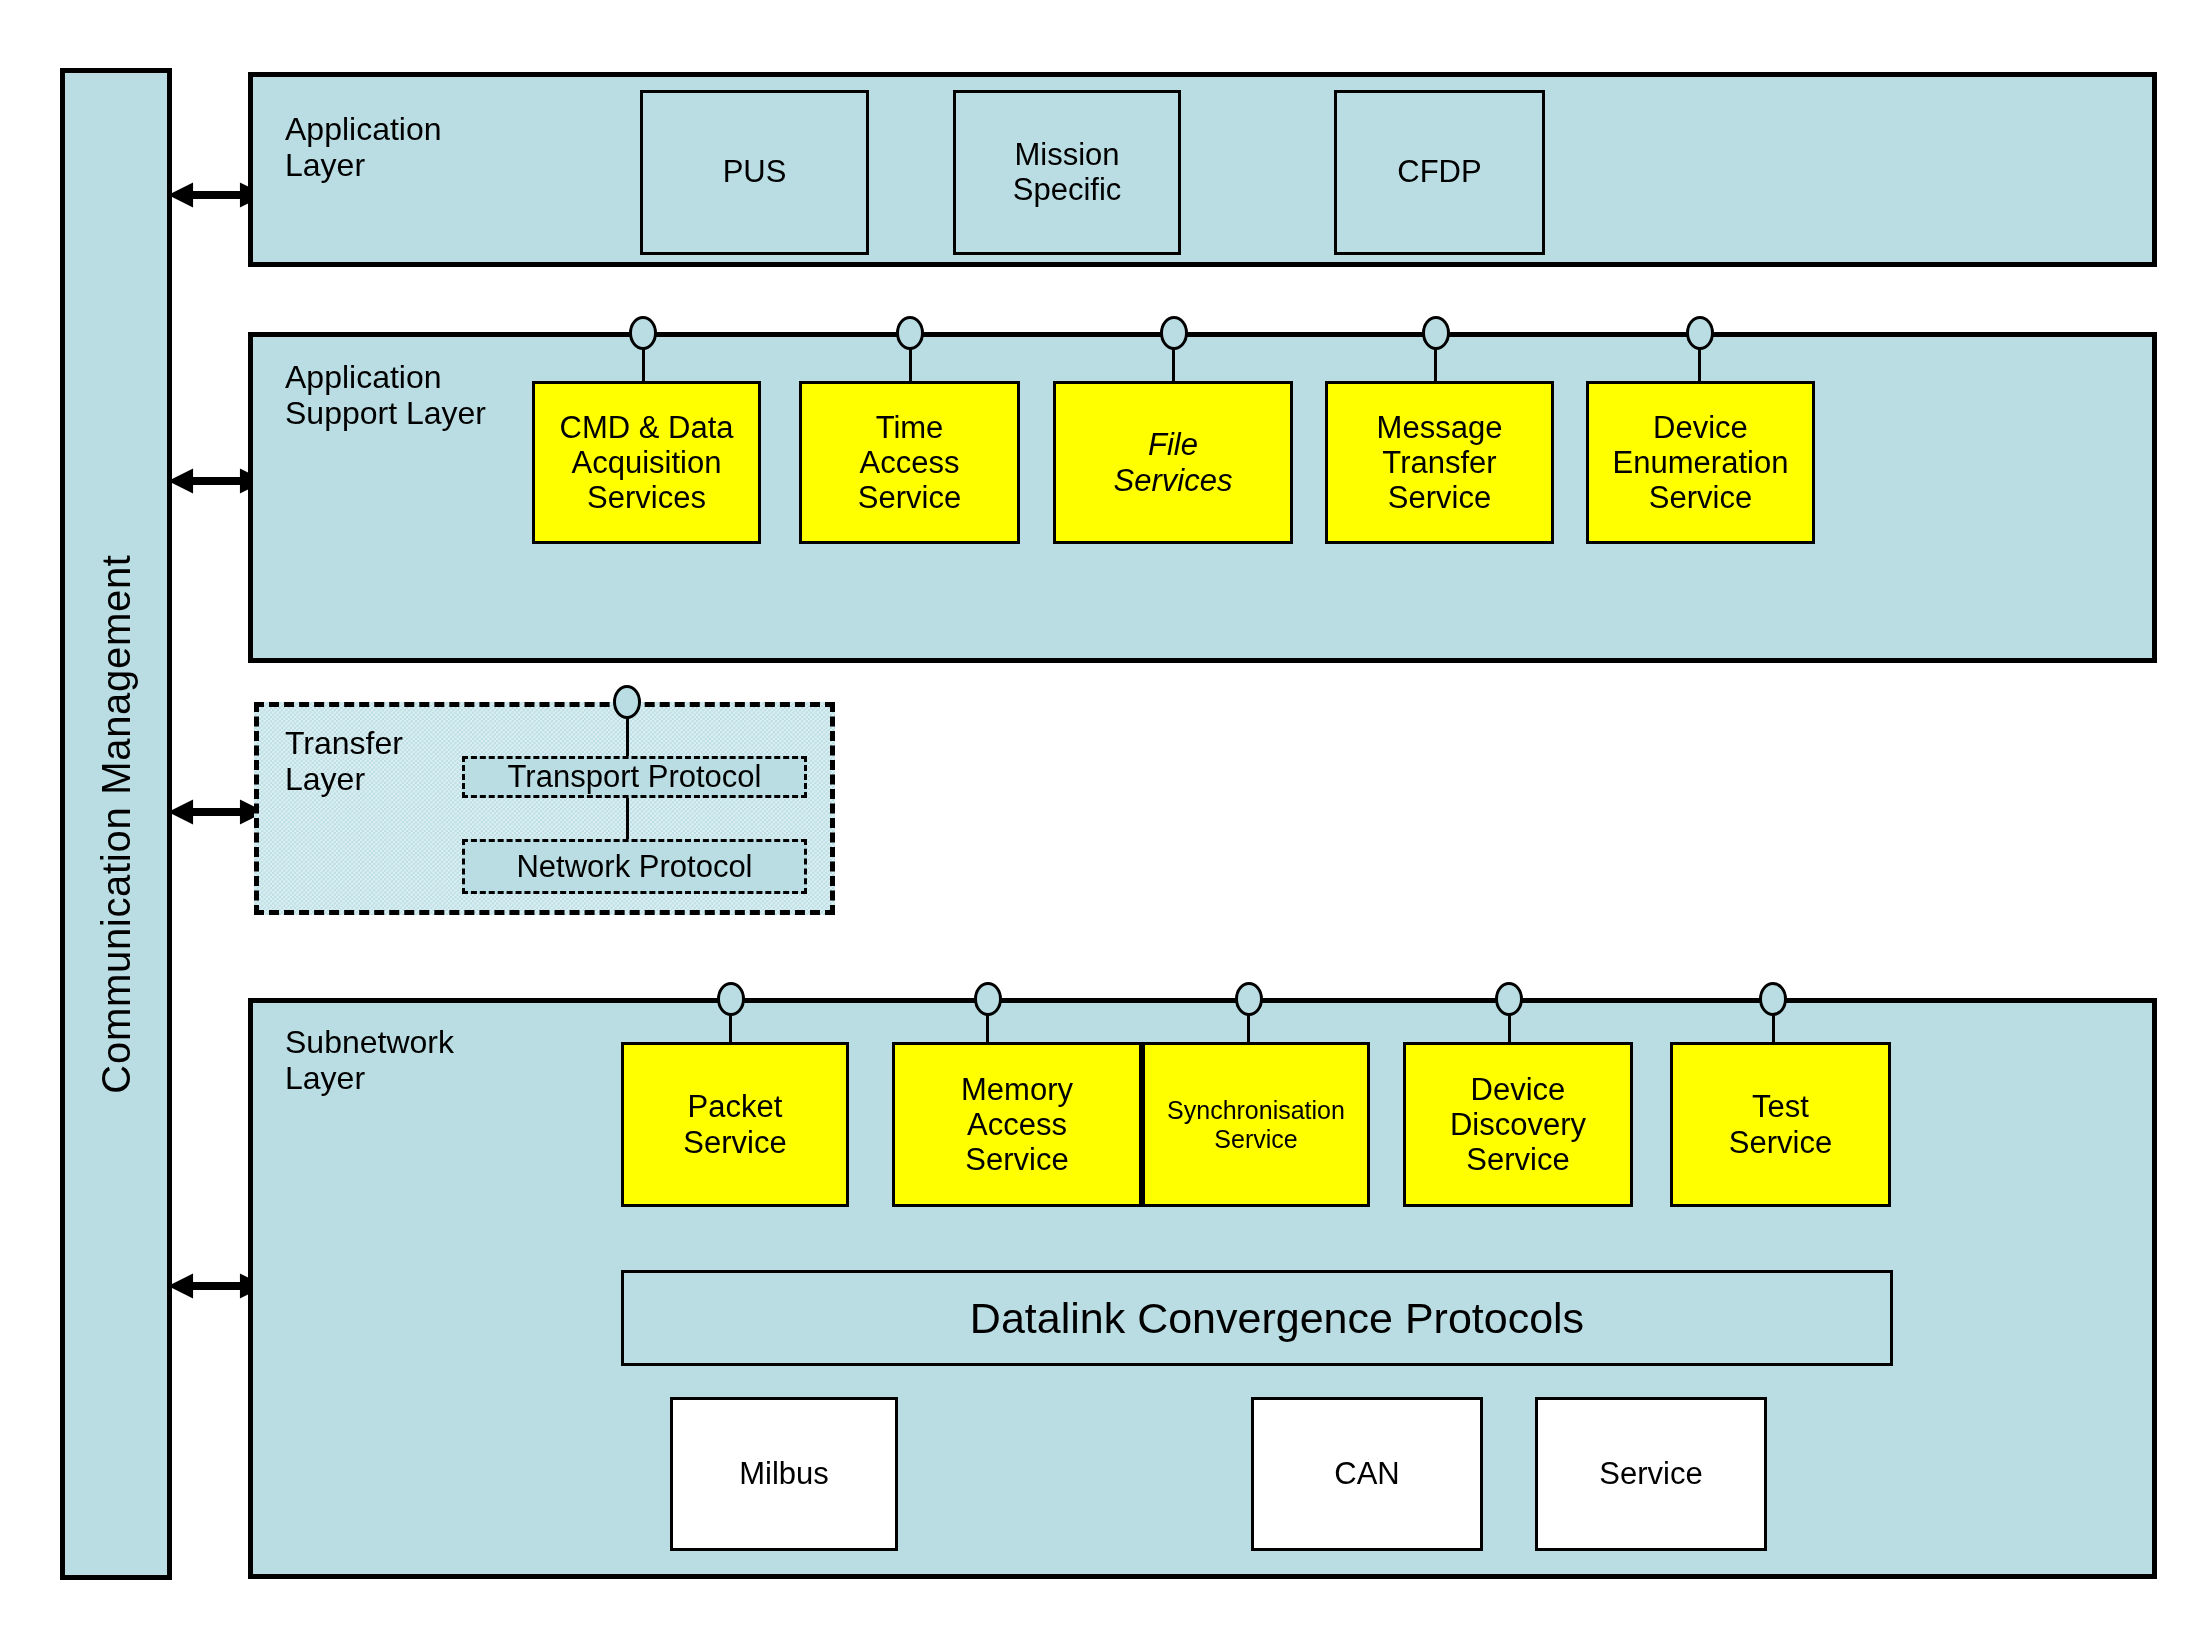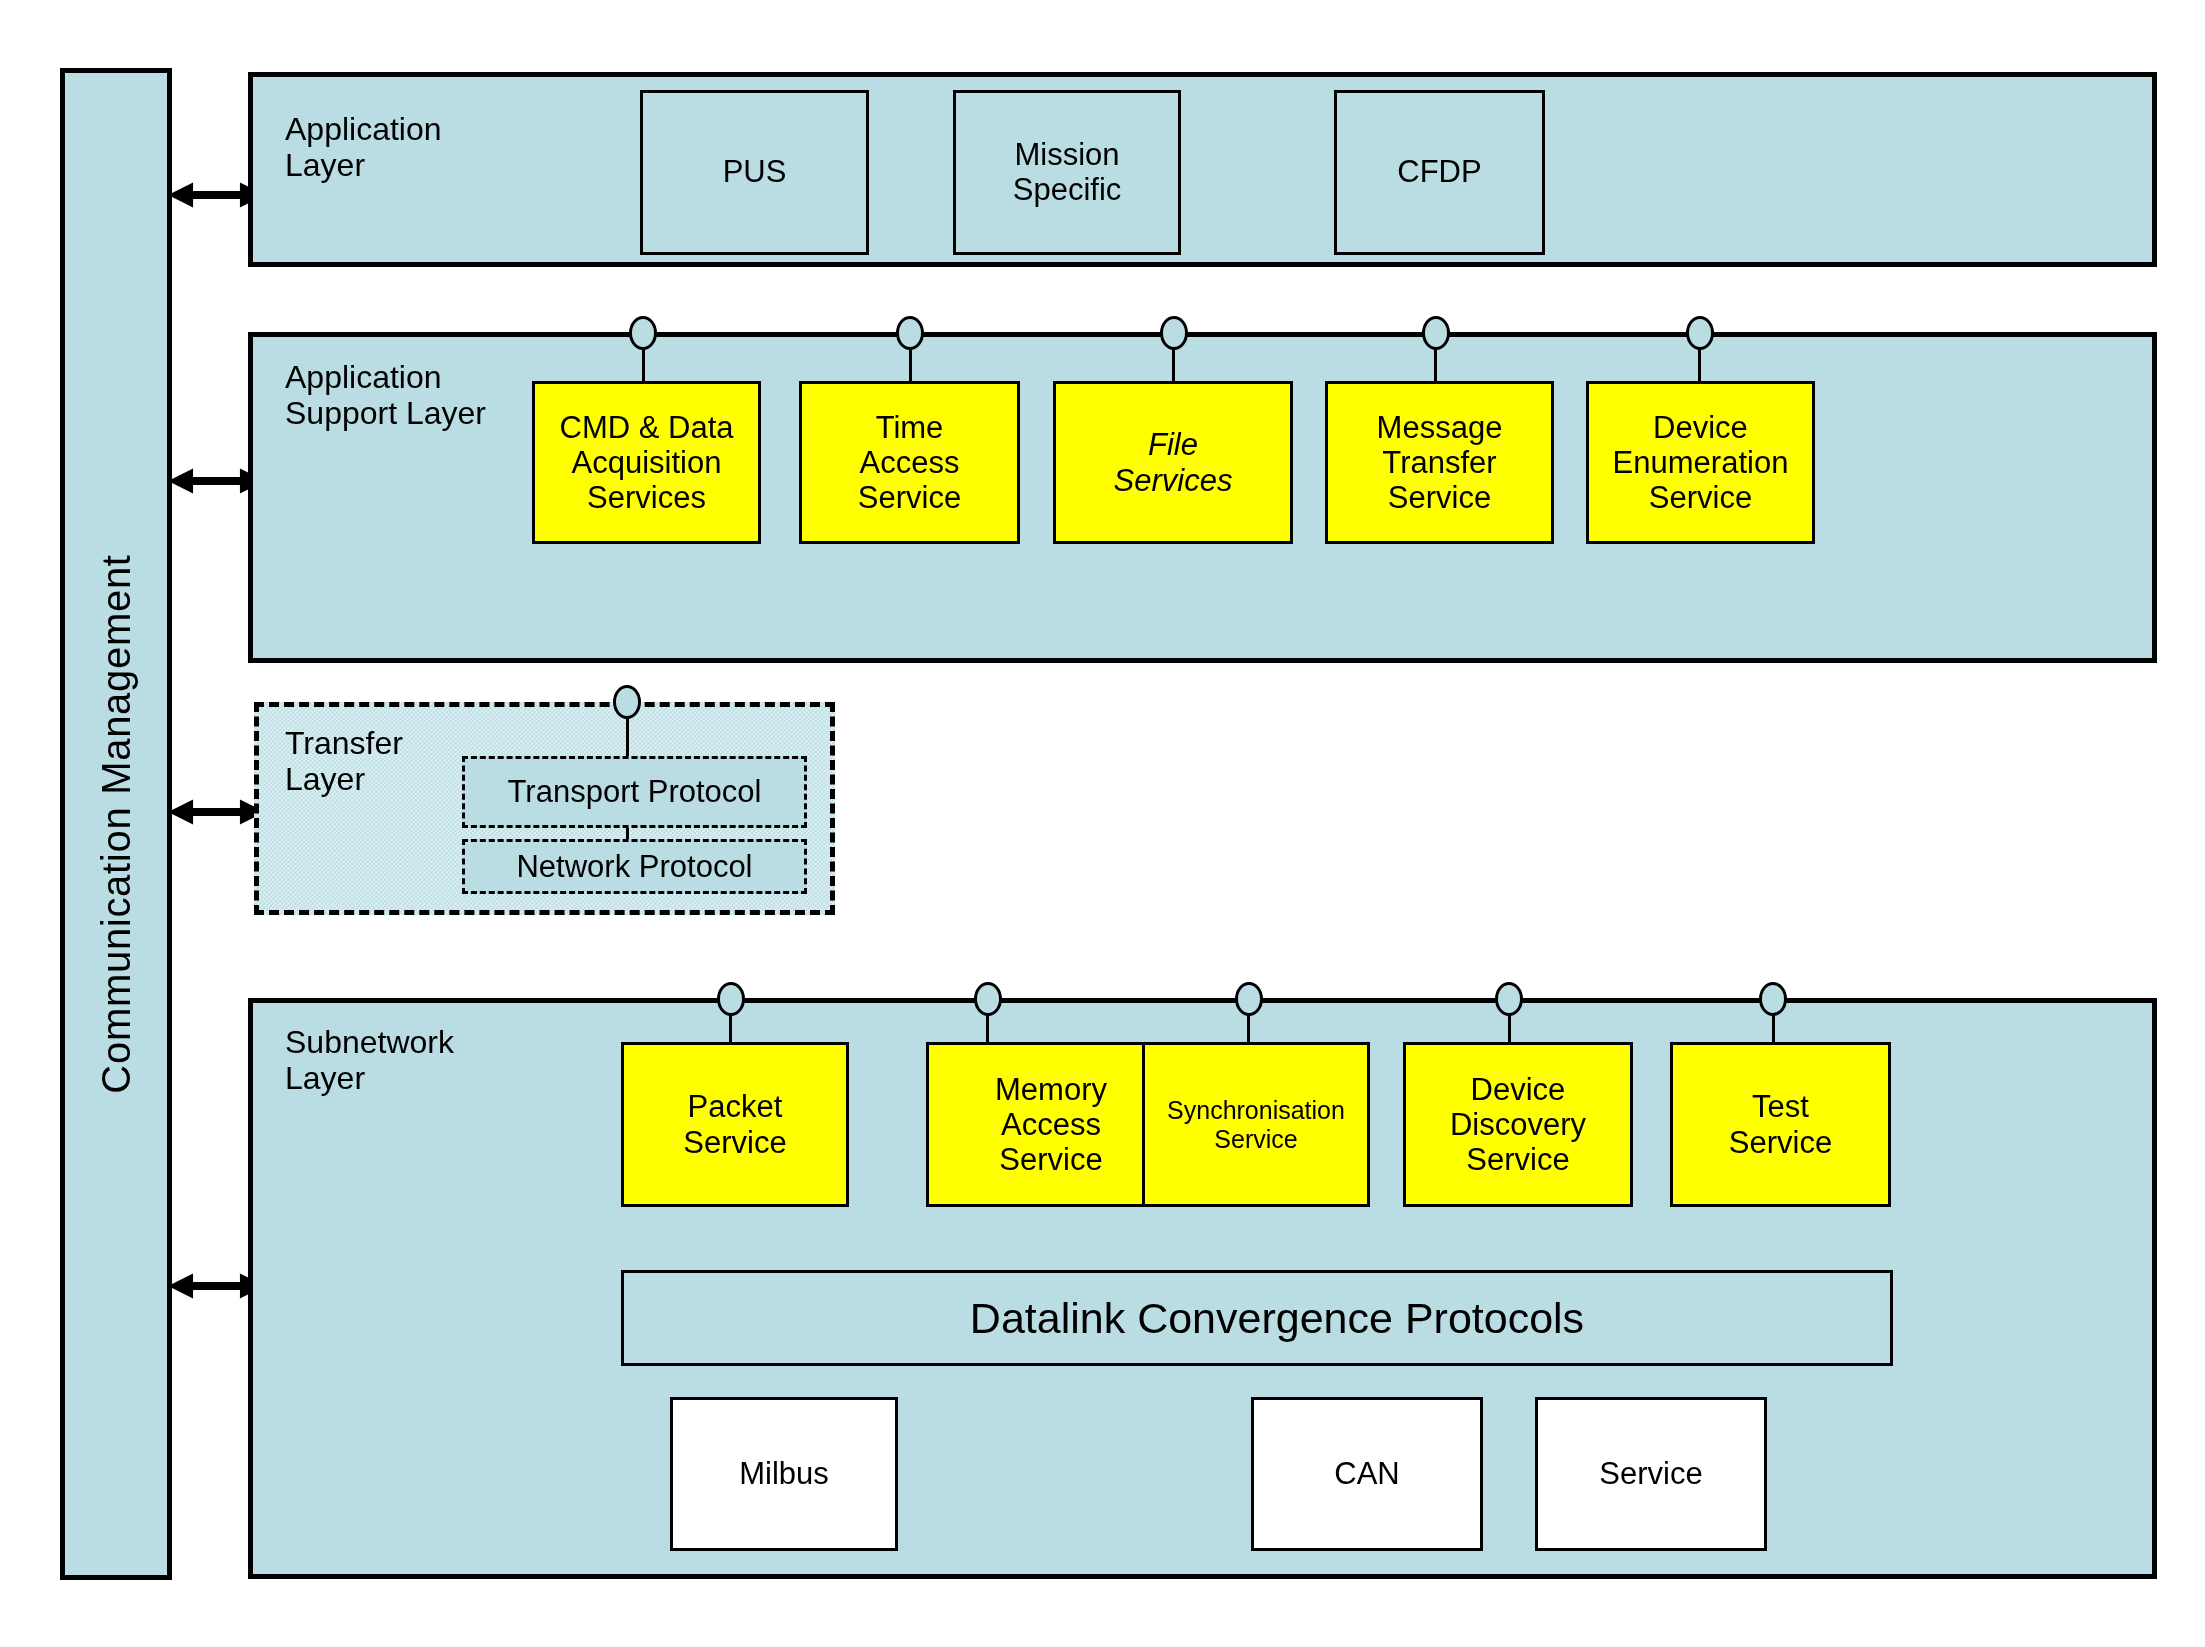--- a/index.html
+++ b/index.html
@@ -196,21 +196,21 @@
 Service</div>
 
   <div class="abs transfer-layer" style="left:254px;top:702px;width:581px;height:213px;">
   </div>
   <div class="layer-label" style="left:285px;top:726px;">Transfer
 Layer</div>
 
   <div class="abs conn-circle" style="left:613px;top:685px;width:28px;height:34px;"></div>
   <div class="abs conn-line no-evt" style="left:626px;top:716px;height:147px;"></div>
 
-  <div class="abs dash-box" style="left:462px;top:756px;width:345px;height:72px;">Transport Protocol</div>
+  <div class="abs dash-box" style="left:462px;top:756px;width:345px;height:42px;">Transport Protocol</div>
   <div class="abs dash-box" style="left:462px;top:839px;width:345px;height:55px;">Network Protocol</div>
 
   <div class="abs layer" style="left:248px;top:998px;width:1909px;height:581px;">
   </div>
   <div class="layer-label" style="left:285px;top:1025px;">Subnetwork
 Layer</div>
 
   <div class="abs conn-circle" style="left:717px;top:982px;width:28px;height:34px;"></div>
   <div class="abs conn-line no-evt" style="left:729px;top:1013px;height:37px;"></div>
 
@@ -221,21 +221,21 @@
   <div class="abs conn-line no-evt" style="left:1247px;top:1013px;height:37px;"></div>
 
   <div class="abs conn-circle" style="left:1495px;top:982px;width:28px;height:34px;"></div>
   <div class="abs conn-line no-evt" style="left:1508px;top:1013px;height:37px;"></div>
 
   <div class="abs conn-circle" style="left:1759px;top:982px;width:28px;height:34px;"></div>
   <div class="abs conn-line no-evt" style="left:1772px;top:1013px;height:37px;"></div>
 
   <div class="abs svc-box" style="left:621px;top:1042px;width:228px;height:165px;">Packet
 Service</div>
-  <div class="abs svc-box" style="left:926px;top:1042px;width:250px;height:165px;">Memory
+  <div class="abs svc-box" style="left:892px;top:1042px;width:250px;height:165px;">Memory
 Access
 Service</div>
   <div class="abs svc-box small" style="left:1142px;top:1042px;width:228px;height:165px;">Synchronisation
 Service</div>
   <div class="abs svc-box" style="left:1403px;top:1042px;width:230px;height:165px;">Device
 Discovery
 Service</div>
   <div class="abs svc-box" style="left:1670px;top:1042px;width:221px;height:165px;">Test
 Service</div>
 

